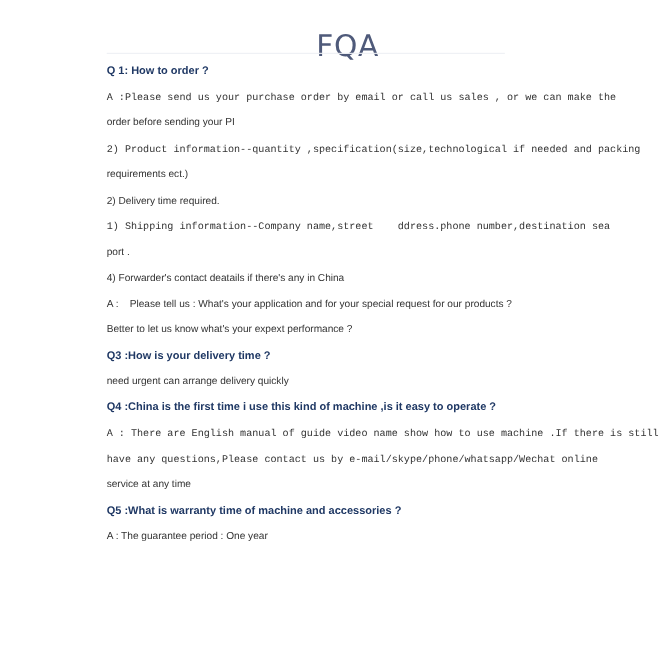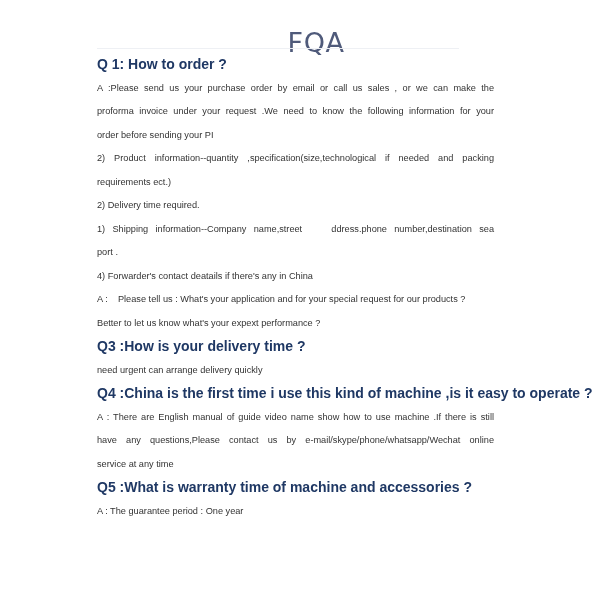--- a/index.html
+++ b/index.html
@@ -37,49 +37,49 @@
     }
     .content {
       position: absolute;
       left: 97px;
       top: 53px;
       width: 397px;
     }
     .question {
       color: #1f3864;
       font-weight: bold;
-      font-size: 14px;
+      font-size: 10px;
       line-height: 23.5px;
       height: 23.5px;
       white-space: nowrap;
     }
     .answer-line {
       color: #333333;
       font-size: 9.2px;
       line-height: 23.5px;
       height: 23.5px;
       white-space: nowrap;
     }
     .justify {
       text-align: justify;
       text-align-last: justify;
+      font-family: Liberation Mono, monospace;
     }
   </style>
 </head>
 <body>
 
 <h1 class="page-title">FQA</h1>
 <div class="title-rule"></div>
 
 <div class="content">
 
   <section>
     <div class="question">Q 1: How to order ?</div>
     <div class="answer-line justify">A :Please send us your purchase order by email or call us sales , or we can make the</div>
-    <div class="answer-line justify">proforma invoice under your request .We need to know the following information for your</div>
     <div class="answer-line">order before sending your PI</div>
     <div class="answer-line justify">2) Product information--quantity ,specification(size,technological if needed and packing</div>
     <div class="answer-line">requirements ect.)</div>
     <div class="answer-line">2) Delivery time required.</div>
     <div class="answer-line justify" style="white-space: pre;">1) Shipping information--Company name,street    ddress.phone number,destination sea</div>
     <div class="answer-line">port .</div>
     <div class="answer-line">4) Forwarder's contact deatails if there's any in China</div>
   </section>
 
   <section>

